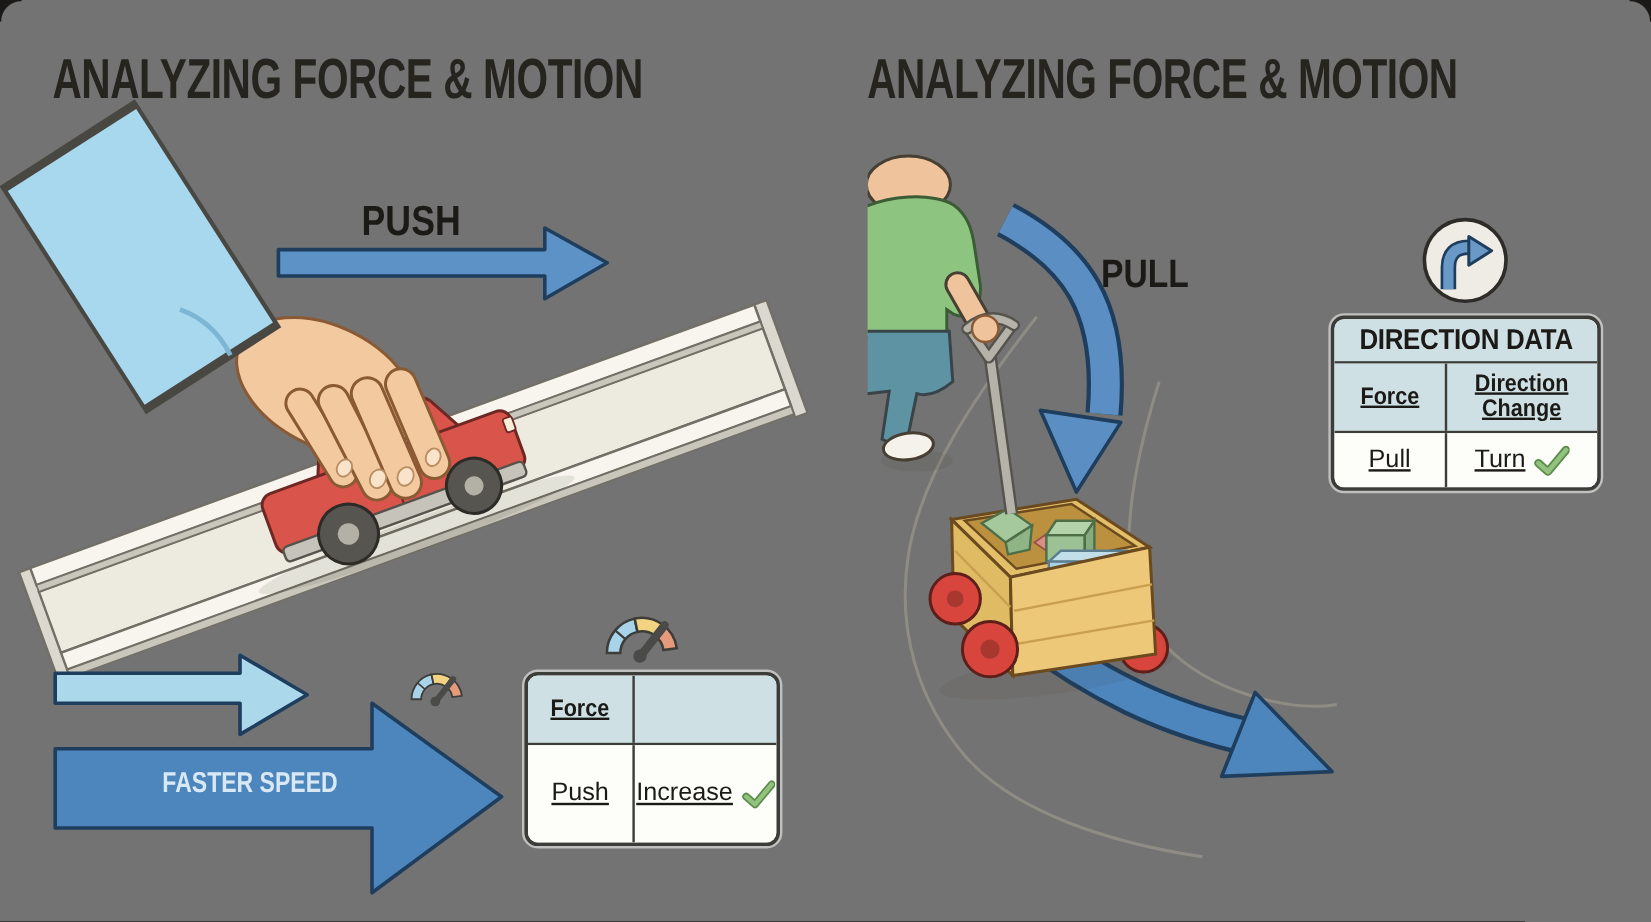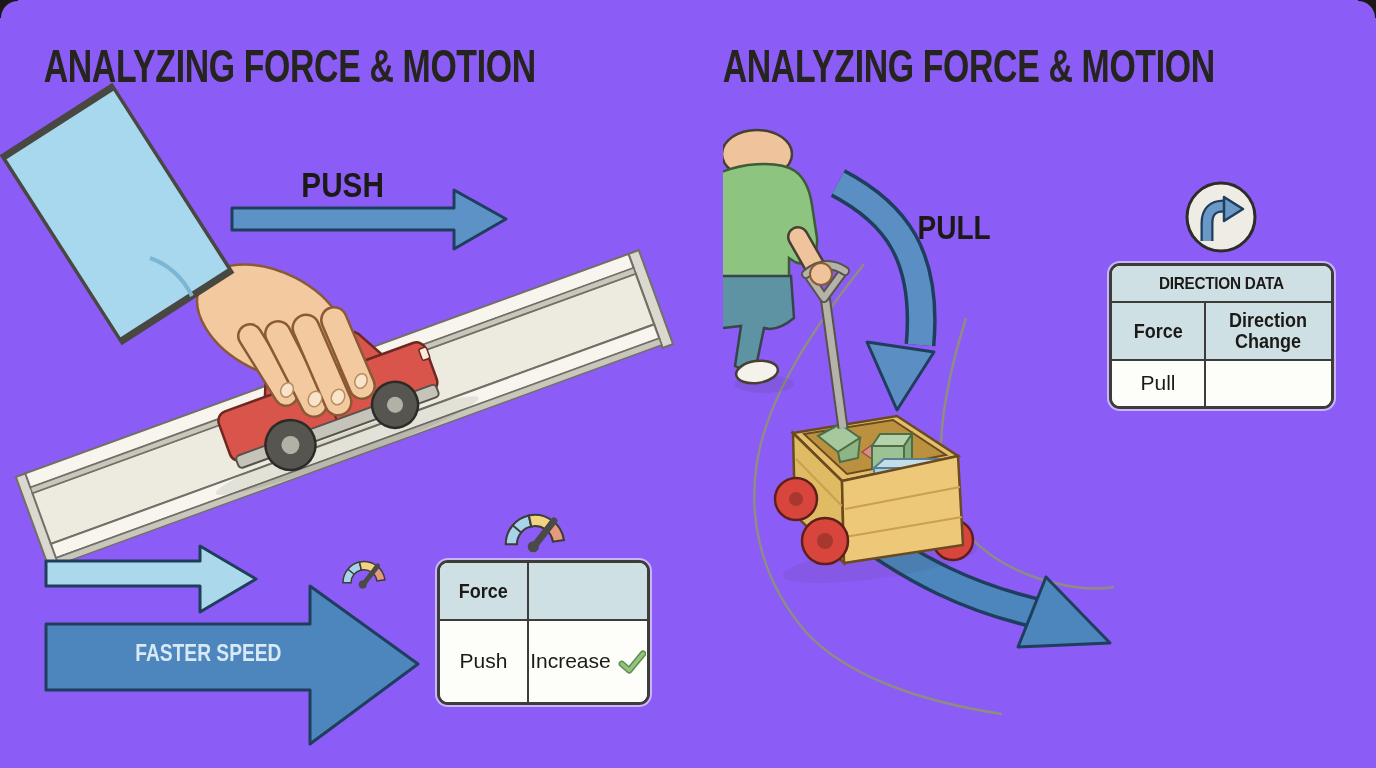--- a/index.html
+++ b/index.html
@@ -1,17 +1,17 @@
 <!DOCTYPE html>
 <html><head>
 <meta charset="utf-8">
 <style>
   html,body{margin:0;padding:0;background:#191817;}
   .canvas{
-    position:relative;width:1376px;height:768px;background:#8b5cf6;
+    position:relative;width:1376px;height:768px;background:#737373;
     overflow:hidden;font-family:"Liberation Sans",sans-serif;
   }
   .abs{position:absolute;}
   .label{
     position:absolute;text-align:center;color:#1c1a16;font-weight:bold;white-space:nowrap;
   }
   .cond{display:inline-block;transform:scaleX(0.72);transform-origin:50% 50%;}
   .cond80{display:inline-block;transform:scaleX(0.80);transform-origin:50% 50%;}
   .cond85{display:inline-block;transform:scaleX(0.85);transform-origin:50% 50%;}
   .cond90{display:inline-block;transform:scaleX(0.90);transform-origin:50% 50%;}
@@ -22,26 +22,26 @@
   .faster-label{left:108px;top:636px;width:200px;font-size:24px;line-height:34px;color:#d8e9f5;}
   
   .dtable{
     position:absolute;background:#fdfdfa;border:3px solid #3c3c38;border-radius:11px;
     overflow:hidden;display:flex;flex-direction:column;color:#1b1a16;
     box-shadow:0 0 0 2px rgba(255,255,255,0.55);
   }
   .dt-title{
     height:35px;background:#cfe0e5;border-bottom:2.5px solid #3c3c38;
     display:flex;align-items:center;justify-content:center;
-    font-weight:bold;font-size:17px;letter-spacing:-0.3px;
+    font-weight:bold;font-size:24px;letter-spacing:-0.3px;
   }
   .dt-cols{height:56px;display:flex;background:#cfe0e5;border-bottom:2.5px solid #3c3c38;}
   .dt-vals{flex:1;display:flex;background:#fdfdfa;}
   .dt-cell{
-    display:flex;align-items:center;justify-content:center;text-align:center;line-height:1.05;
+    display:flex;align-items:center;justify-content:center;text-align:center;line-height:1.05;text-decoration:underline;
   }
   .dt-c1{width:42%;border-right:2.5px solid #3c3c38;}
   .dt-c2{flex:1;}
   .dt-cols .dt-cell{font-weight:bold;font-size:20px;}
   .dt-vals .dt-cell{font-size:21px;gap:5px;}
   .check-svg{flex:0 0 auto;margin-left:2px;}
   
   .corner{position:absolute;width:18px;height:18px;top:0;}
   .corner-tl{left:0;background:radial-gradient(18px at 18px 18px,rgba(0,0,0,0) 16.5px,#1a1918 17.5px);}
   .corner-tr{right:0;background:radial-gradient(18px at 0px 18px,rgba(0,0,0,0) 16.5px,#1a1918 17.5px);}
@@ -243,18 +243,25 @@
         <span class="cond90">Force</span>
       </div>
       <div class="dt-cell dt-c2">
         <span class="cond90" style="max-width:96px;white-space:normal">Direction Change</span>
       </div>
     </div>
     <div class="dt-vals">
       <div class="dt-cell dt-c1">
         <span>Pull</span>
       </div>
+      <div class="dt-cell dt-c2">
+        <span>Turn</span>
+        <svg class="check-svg" width="30" height="26" viewBox="0 0 30 26">
+          <path d="M4,15 L12,22 L27,4" fill="none" stroke="#5a8c4a" stroke-width="7" stroke-linecap="round" stroke-linejoin="round"></path>
+          <path d="M4,15 L12,22 L27,4" fill="none" stroke="#93c17e" stroke-width="4" stroke-linecap="round" stroke-linejoin="round"></path>
+        </svg>
+      </div>
     </div>
   </div>
 
   <div class="corner corner-tl"></div>
   <div class="corner corner-tr"></div>
 </div>
 
 </body></html>

